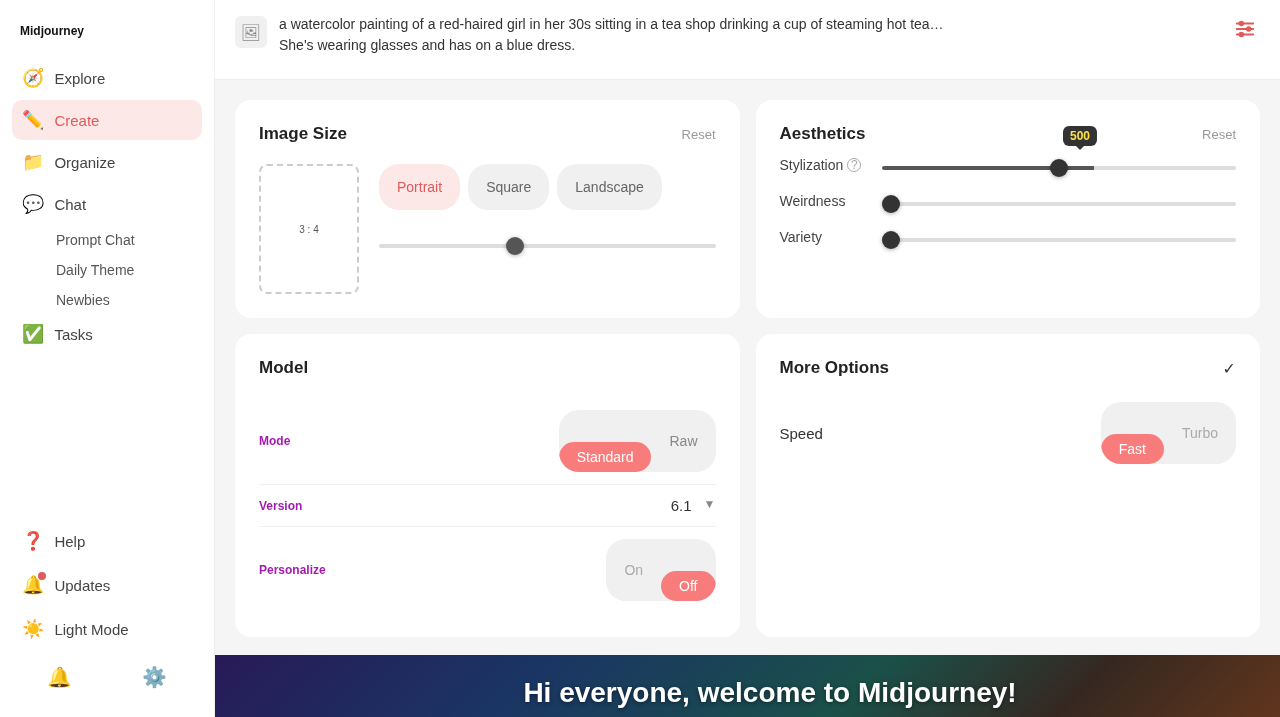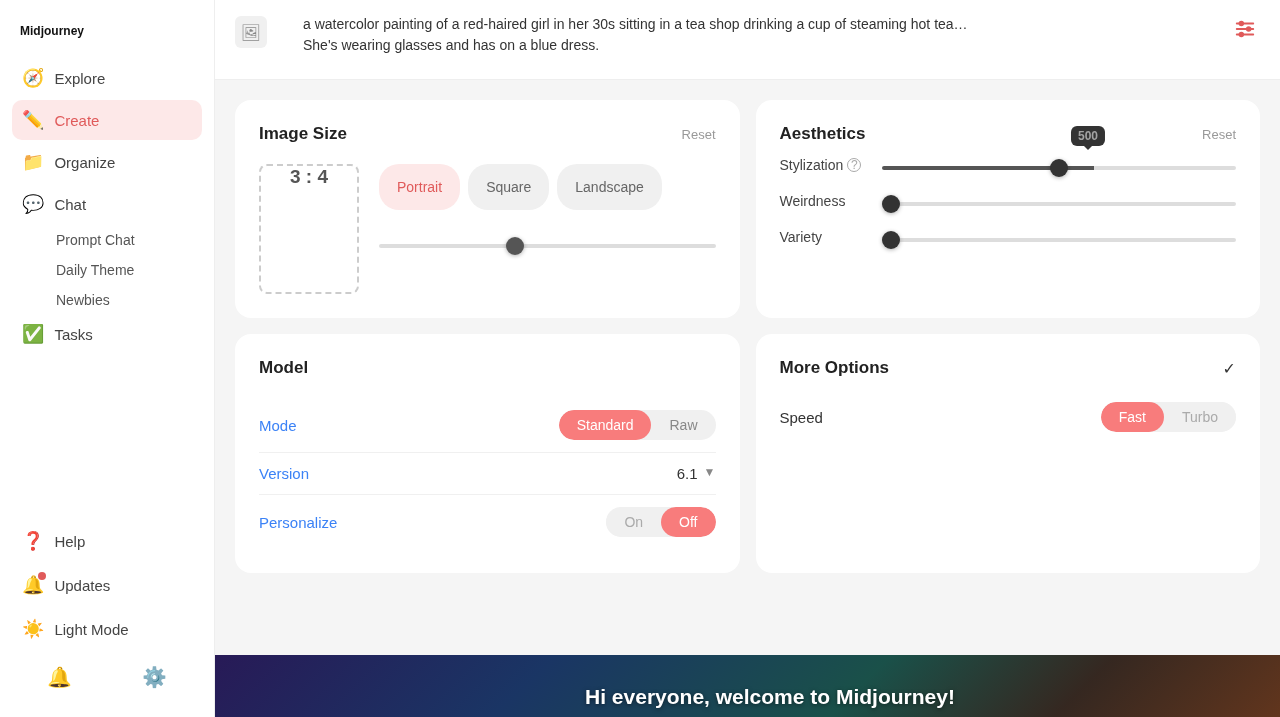--- a/index.html
+++ b/index.html
@@ -106,21 +106,20 @@
       color: #888;
       font-size: 16px;
       flex-shrink: 0;
       margin-top: 2px;
     }
     .topbar-text {
       flex: 1;
       font-size: 14px;
       color: #333;
       line-height: 1.5;
-      margin-left: 24px;
     }
     .topbar-settings {
       font-size: 20px;
       color: #e05a5a;
       cursor: pointer;
       padding: 4px;
     }
 
     
     .content-area {
@@ -171,23 +170,24 @@
       gap: 20px;
       align-items: flex-start;
     }
     .aspect-preview {
       width: 100px;
       min-width: 100px;
       height: 130px;
       border: 2px dashed #ccc;
       border-radius: 8px;
       display: flex;
+      align-items: center;
       justify-content: center;
-      font-size: 19px;
-      font-weight: 700;
+      font-size: 10px;
+      font-weight: 400;
       color: #555;
     }
     .size-controls {
       flex: 1;
       display: flex;
       flex-direction: column;
       gap: 16px;
     }
     .orientation-buttons {
       display: flex;
@@ -272,29 +272,28 @@
       height: 18px;
       border-radius: 50%;
       background: #333;
       cursor: pointer;
       box-shadow: 0 1px 4px rgba(0,0,0,0.3);
     }
     .slider-tooltip {
       position: absolute;
       top: -30px;
       background: #333;
-      color: #a3a3a3;
+      color: #fde047;
       font-size: 12px;
       font-weight: 600;
       padding: 3px 7px;
       border-radius: 6px;
       white-space: nowrap;
       left: 56%;
       transform: translateX(-50%);
-      margin-left: 8px;
     }
     .slider-tooltip::after {
       content: '';
       position: absolute;
       bottom: -4px;
       left: 50%;
       transform: translateX(-50%);
       border: 4px solid transparent;
       border-bottom: 0;
       border-top-color: #333;
@@ -324,47 +323,49 @@
 
     .model-row {
       display: flex;
       align-items: center;
       padding: 12px 0;
       border-bottom: 1px solid #f0f0f0;
     }
     .model-row:last-child { border-bottom: none; }
     .model-row-label {
       flex: 1;
-      font-size: 15px;
-      color: #3b82f6;
+      font-size: 12px;
+      color: #a21caf;
+      font-weight: bold;
     }
     .toggle-group {
       display: flex;
       background: #f0f0f0;
       border-radius: 20px;
       overflow: hidden;
     }
     .toggle-btn {
       padding: 7px 18px;
       font-size: 14px;
       font-weight: 500;
       border: none;
       background: transparent;
       cursor: pointer;
       color: #888;
       border-radius: 20px;
     }
     .toggle-btn.active-salmon {
       background: #f87c7c;
       color: #fff;
+      margin-top: 32px;
     }
     .version-select {
       display: flex;
       align-items: flex-start;
-      gap: 6px;
+      gap: 12px;
       font-size: 15px;
       color: #333;
       cursor: pointer;
     }
     .version-arrow { font-size: 12px; color: #888; }
 
     
     .more-options-header {
       display: flex;
       justify-content: space-between;
@@ -391,21 +392,21 @@
       height: 62px;
       background: #1a1a2e;
       display: flex;
       align-items: center;
       justify-content: center;
       overflow: hidden;
       position: relative;
     }
     .video-bar-text {
       color: #fff;
-      font-size: 21px;
+      font-size: 28px;
       font-weight: 700;
       text-shadow: 0 1px 4px rgba(0,0,0,0.5);
       z-index: 2;
       position: absolute;
       bottom: 8px;
       margin-left: 45px;
     }
     .video-bg {
       position: absolute;
       top: 0; left: 0;

